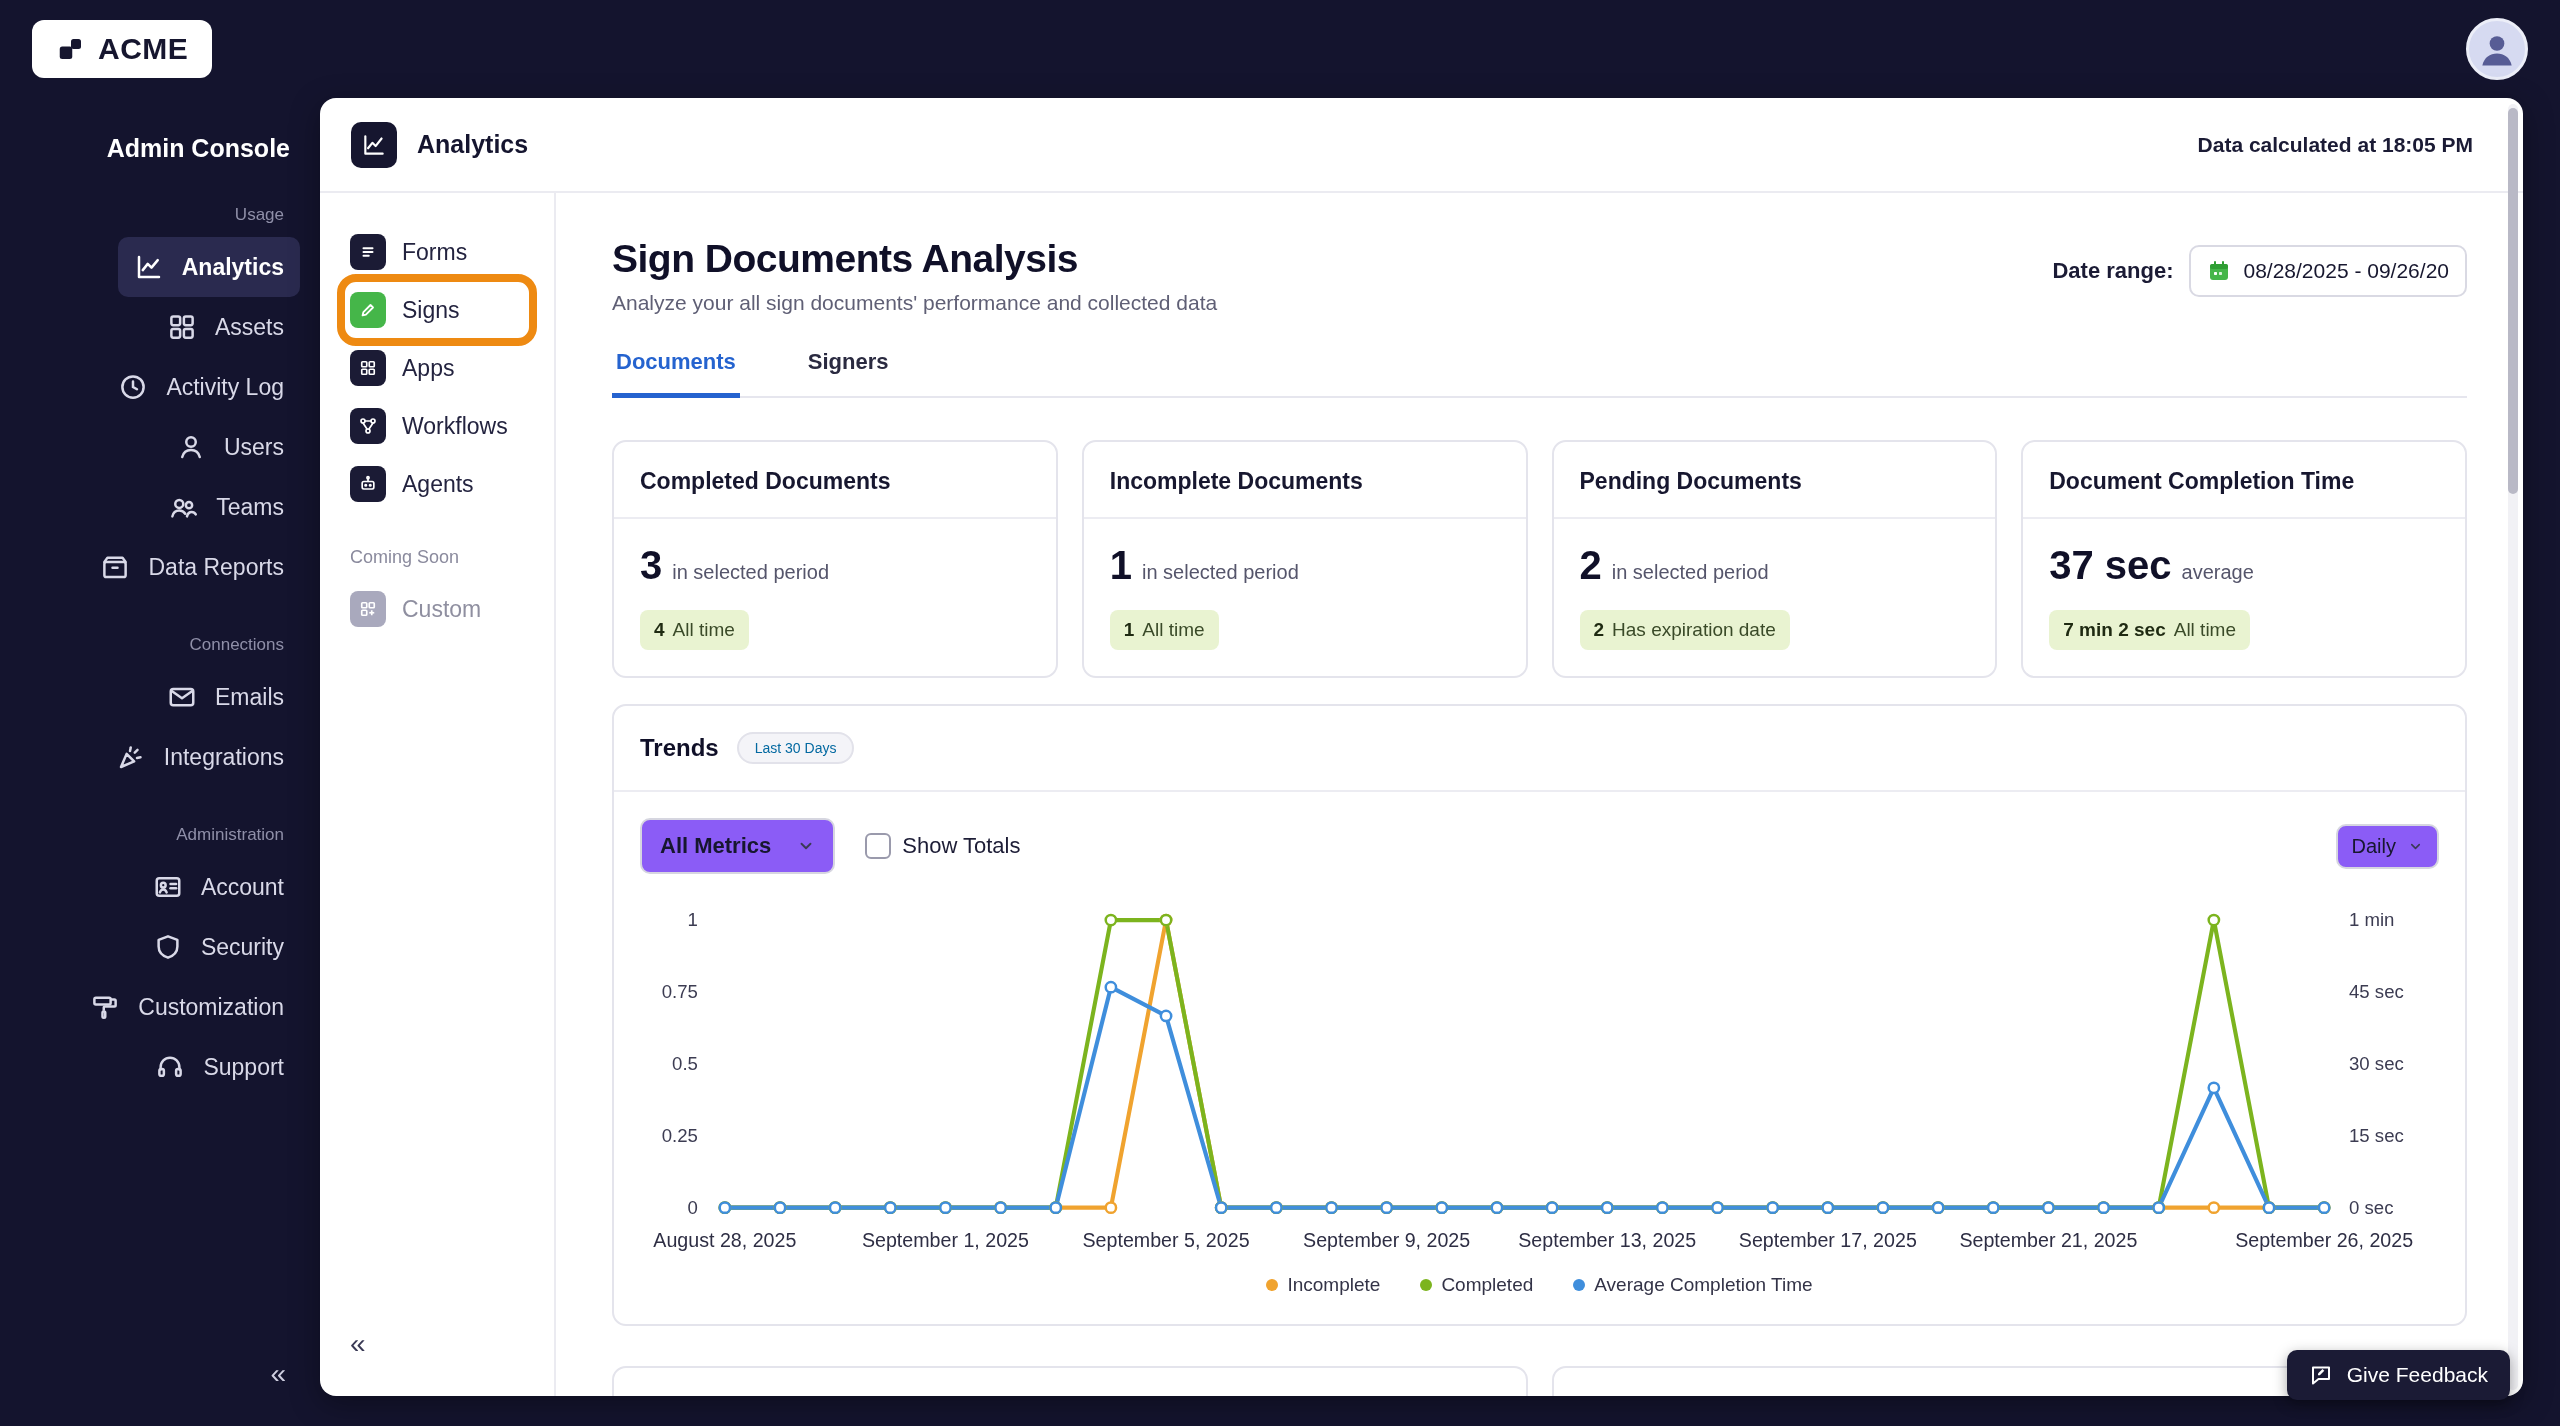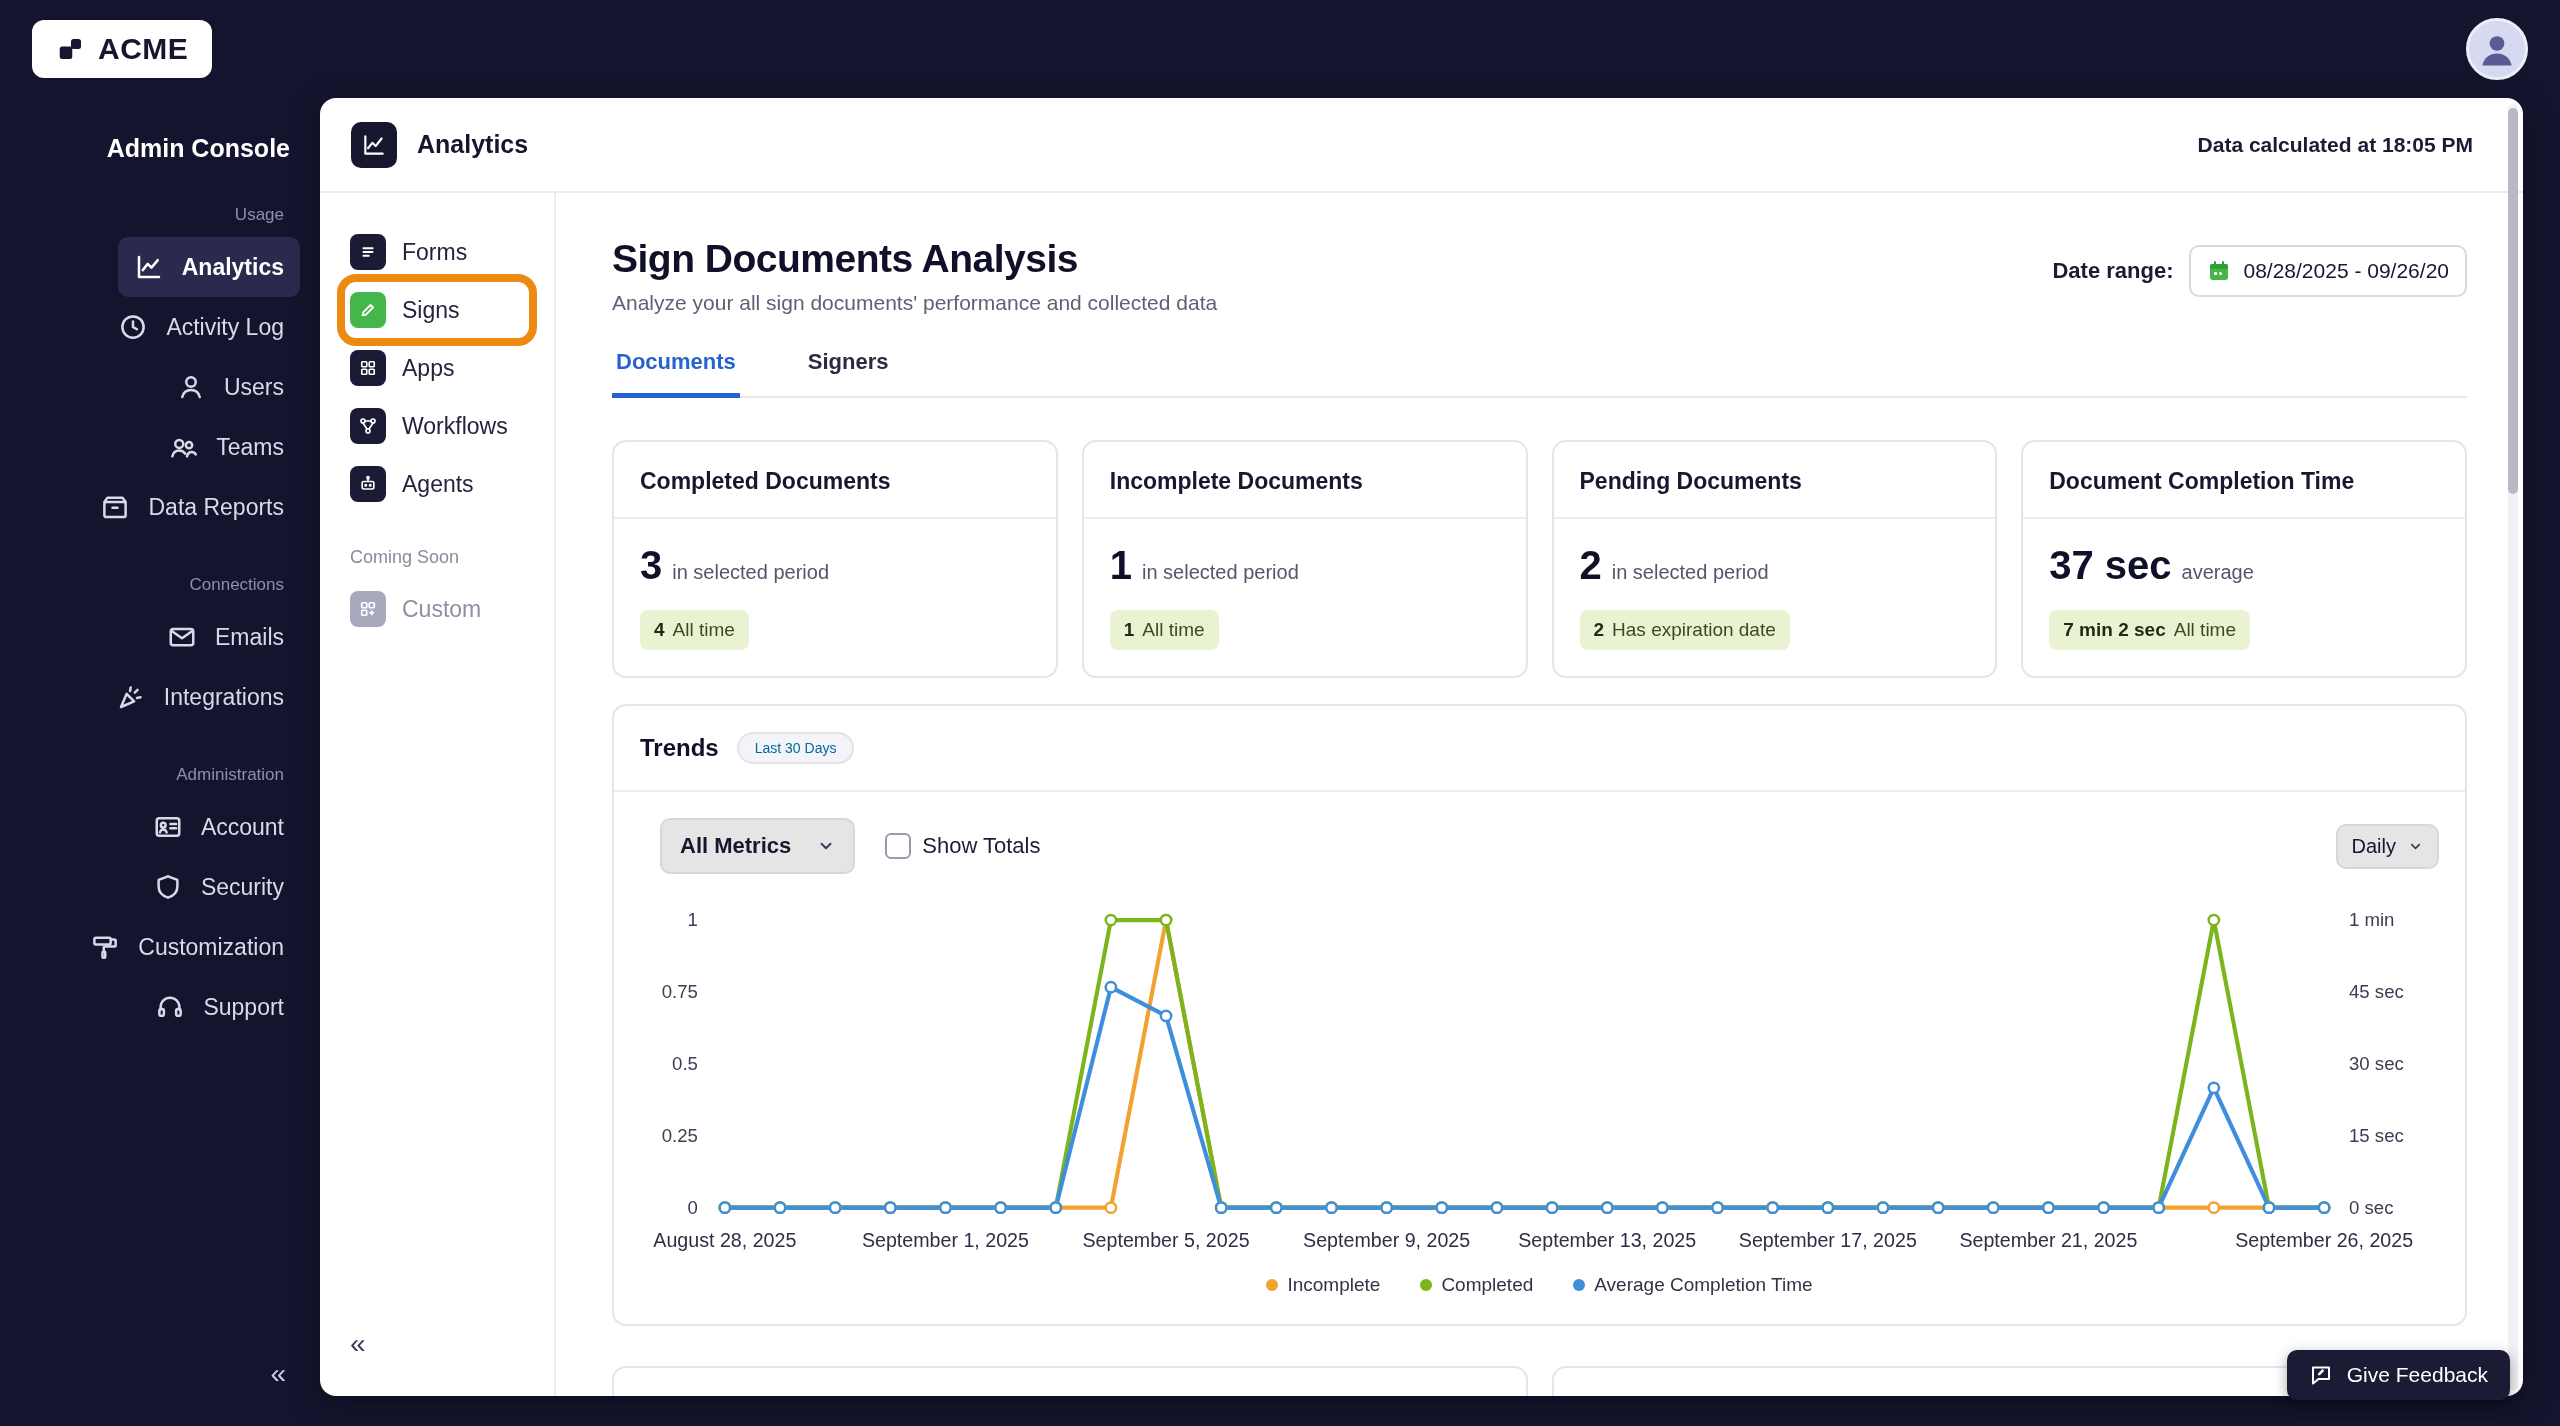--- a/index.html
+++ b/index.html
@@ -73,21 +73,21 @@
   .badge { display:inline-flex; align-items:center; gap:8px; background:#e9f3d1; border-radius:8px;
     padding:9px 14px; margin-top:22px; font-size:19px; color:#3a4a28; }
   .badge b { color:#1f2a12; font-weight:800; }
   
   .trends-card { border:2px solid #e4e4ec; border-radius:14px; margin-top:26px; background:#fff; }
   .trends-header { display:flex; align-items:center; gap:18px; padding:26px; border-bottom:2px solid #ececf2; }
   .trends-title { font-size:24px; font-weight:800; color:#101028; }
   .pill { background:#f4f4f8; border:2px solid #e2e2ea; border-radius:999px; padding:6px 16px; font-size:14px; color:#0369a1; }
   .trends-controls { display:flex; align-items:center; gap:30px; padding:26px 26px 8px; }
   .select-btn { display:flex; align-items:center; gap:26px; border:2px solid #d6d6e0; border-radius:10px;
-    background:#e5e5e5; padding:13px 18px; font-size:22px; font-weight:700; color:#17172f; cursor:pointer;margin-left:20px; }
+    background:#8b5cf6; padding:13px 18px; font-size:22px; font-weight:700; color:#17172f; cursor:pointer; }
   .select-btn.small { font-size:20px; font-weight:400; padding:9px 14px; gap:12px; margin-left:auto; }
   .checkbox-wrap { display:flex; align-items:center; gap:11px; font-size:22px; color:#1d1d36; cursor:pointer; }
   .checkbox { width:26px; height:26px; border:2.5px solid #9a9aac; border-radius:6px; background:#fff; }
   .chart-wrap { padding:6px 26px 0; }
   .chart-legend { display:flex; justify-content:center; gap:40px; padding:14px 0 28px; font-size:19px; color:#333347; }
   .legend-item { display:flex; align-items:center; gap:9px; }
   .legend-dot { width:12px; height:12px; border-radius:50%; }
   
   .partial-row { display:flex; gap:24px; margin-top:40px; }
   .partial-card { flex:1; height:90px; border:2px solid #e4e4ec; border-radius:14px; background:#fff; }
@@ -123,20 +123,29 @@
   <div class="sidebar-title">Admin Console</div>
 
   <div class="section-label">Usage</div>
 
   <div class="sidebar-item active">
     <svg viewBox="0 0 24 24" fill="none" stroke="currentColor" stroke-width="2" stroke-linecap="round" stroke-linejoin="round">
       <path d="M4 4v16h16"></path>
         <polyline points="7 14.5 11 9.5 14 12.5 19 6.5"></polyline>
     </svg>
     <span>Analytics</span>
+  </div>
+  <div class="sidebar-item">
+    <svg viewBox="0 0 24 24" fill="none" stroke="currentColor" stroke-width="2" stroke-linejoin="round">
+      <rect x="3.5" y="3.5" width="7" height="7" rx="1.5"></rect>
+        <rect x="13.5" y="3.5" width="7" height="7" rx="1.5"></rect>
+      <rect x="3.5" y="13.5" width="7" height="7" rx="1.5"></rect>
+        <rect x="13.5" y="13.5" width="7" height="7" rx="1.5"></rect>
+    </svg>
+    <span>Assets</span>
   </div>
   <div class="sidebar-item">
     <svg viewBox="0 0 24 24" fill="none" stroke="currentColor" stroke-width="2" stroke-linecap="round">
       <circle cx="12" cy="12" r="8.5"></circle>
         <polyline points="12 7.5 12 12 15.2 13.8"></polyline>
     </svg>
     <span>Activity Log</span>
   </div>
   <div class="sidebar-item">
     <svg viewBox="0 0 24 24" fill="none" stroke="currentColor" stroke-width="2" stroke-linecap="round">

